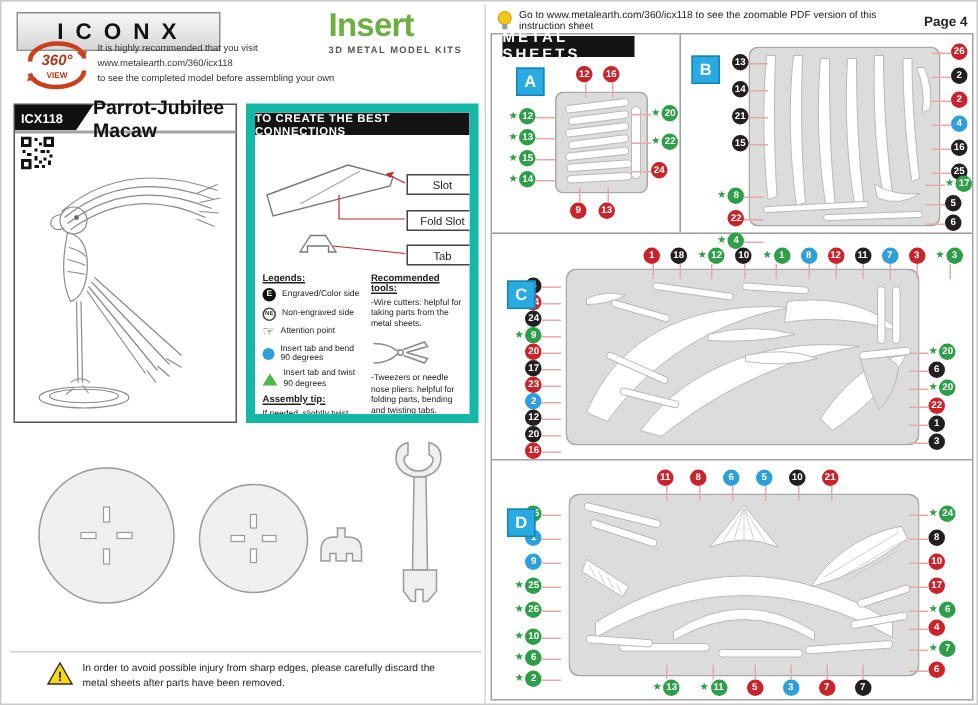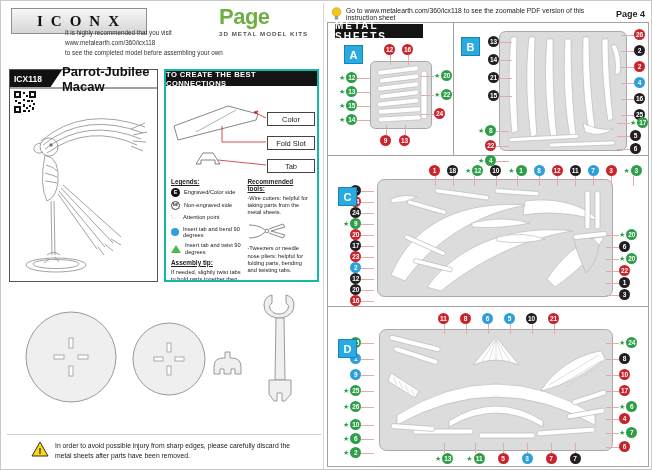--- a/index.html
+++ b/index.html
@@ -1,28 +1,28 @@
 <!DOCTYPE html>
 <html><head>
 <meta charset="utf-8">
 <style>
   html,body{margin:0;padding:0;background:#fff;}
   #page{position:relative;width:652px;height:470px;background:#fff;font-family:"Liberation Sans",sans-serif;color:#222;overflow:hidden;border:1px solid #c9c9c9;box-sizing:border-box;}
   .abs{position:absolute;}
   
-  .iconx-box{left:10px;top:7px;width:128px;height:24px;background:linear-gradient(#f7f7f7,#d6d6d6);border:1px solid #8f8f8f;display:flex;align-items:center;justify-content:center;font-weight:bold;font-size:15px;letter-spacing:8px;color:#111;padding-left:6px;font-family:Liberation Serif, serif;}
+  .iconx-box{left:10px;top:7px;width:128px;height:24px;background:linear-gradient(#f7f7f7,#d6d6d6);border:1px solid #8f8f8f;display:flex;align-items:center;justify-content:center;font-weight:bold;font-size:15px;letter-spacing:8px;color:#111;padding-left:6px;}
   .badge360{left:13px;top:24px;width:48px;height:36px;}
   .rec-text{left:64px;top:27px;width:160px;font-size:6.3px;line-height:1.55;color:#333;}
   .me-logo{left:218px;top:6px;width:104px;line-height:.88;font-weight:bold;color:#6fae44;font-size:22px;letter-spacing:-.5px;}
   .me-tag{font-size:6.2px;letter-spacing:1px;color:#555;margin-top:5px;font-weight:bold;}
   .icx-panel{left:8px;top:68px;width:149px;height:213px;border:1px solid #555;box-sizing:border-box;}
   .icx-head{position:relative;height:17px;border-bottom:2px solid #a3a3a3;}
   .icx-sku{position:absolute;left:0;top:0;width:52px;height:17px;background:#111;color:#fff;font-weight:bold;font-size:8.5px;display:flex;align-items:center;padding-left:4px;box-sizing:border-box;clip-path:polygon(0 0,100% 0,78% 100%,0 100%);}
   .icx-title{position:absolute;left:52px;top:0;right:2px;height:17px;display:flex;align-items:center;justify-content:center;font-weight:bold;font-size:13px;color:#111;}
-  .conn-panel{left:163px;top:68px;width:155px;height:213px;border:2px solid #14b8a6;box-sizing:border-box;overflow:hidden;}
+  .conn-panel{left:163px;top:68px;width:155px;height:213px;border:6px solid #14b8a6;box-sizing:border-box;overflow:hidden;}
   .conn-head{height:15px;background:#141414;color:#fff;font-weight:bold;font-size:7.6px;display:flex;align-items:center;justify-content:center;letter-spacing:.4px;}
   .conn-diagram{position:relative;height:88px;}
   .lbl-box{position:absolute;width:46px;height:12px;border:1px solid #444;display:flex;align-items:center;justify-content:center;font-size:7.5px;background:#fff;}
   .two-col{display:flex;padding:2px 5px 0 5px;gap:6px;}
   .col-l{width:72px;}
   .col-r{width:66px;}
   .sec-title{font-size:6.4px;font-weight:bold;text-decoration:underline;margin:2px 0 3px 0;}
   .leg-item{display:flex;align-items:center;gap:4px;margin-bottom:3.5px;font-size:5.7px;line-height:1.15;}
   .leg-ic-e{width:9px;height:9px;border-radius:50%;background:#111;color:#fff;font-size:5.5px;font-weight:bold;display:flex;align-items:center;justify-content:center;flex:0 0 auto;}
   .leg-ic-ne{width:9px;height:9px;border-radius:50%;background:#fff;border:1px solid #444;color:#333;font-size:4px;font-weight:bold;display:flex;align-items:center;justify-content:center;flex:0 0 auto;box-sizing:border-box;}
@@ -60,29 +60,39 @@
   .d-up .mk::before{content:"";position:absolute;bottom:100%;left:50%;width:1px;height:10px;background:#e5a9a9;}
   svg{display:block;}
 </style>
 </head>
 <body>
 
 <div id="page">
 
   <div class="abs iconx-box">ICONX</div>
 
+  <div class="abs badge360">
+    <svg width="48" height="36" viewBox="0 0 48 36">
+      <path d="M6,16 C6,8 16,4 24,4 C34,4 42,8 42,14" fill="none" stroke="#c8401e" stroke-width="3"></path>
+      <path d="M42,14 l-5,-4 l7,-1 z" fill="#c8401e"></path>
+      <path d="M42,22 C42,29 32,33 23,33 C14,33 7,29 6,24" fill="none" stroke="#c8401e" stroke-width="3"></path>
+      <path d="M6,24 l5,4 l-7,1 z" fill="#c8401e"></path>
+      <text x="24" y="18" text-anchor="middle" font-size="10" font-weight="bold" fill="#b03a1a" font-style="italic">360°</text>
+      <text x="24" y="27" text-anchor="middle" font-size="5.5" font-weight="bold" fill="#b03a1a">VIEW</text>
+    </svg>
+  </div>
 
   <div class="abs rec-text">
     <div>It is highly recommended that you visit</div>
     <div>www.metalearth.com/360/icx118</div>
     <div>to see the completed model before assembling your own</div>
   </div>
 
   <div class="abs me-logo">
-    <div>Page</div>
+    <div>Insert</div>
     <div class="me-tag">3D METAL MODEL KITS</div>
   </div>
 
   <div class="abs icx-panel">
     <div class="icx-head">
       <div class="icx-sku">ICX118</div>
       <div class="icx-title">Parrot-Jubilee Macaw</div>
     </div>
     <svg width="22" height="22" viewBox="0 0 22 22" style="position:absolute;left:4px;top:21px;">
       <rect width="22" height="22" fill="#fff"></rect>
@@ -138,21 +148,21 @@
           <path d="M30,46 L70,24" stroke="#aaa"></path>
           <path d="M30,78 l7,-11 h10 l7,11 h-5 v-4 h-14 v4 z"></path>
         </g>
         <g stroke="#c9242b" stroke-width="0.8" fill="none">
           <path d="M88,26 L100,32"></path>
           <path d="M56,40 L56,56 L100,56"></path>
           <path d="M52,74 L100,79"></path>
           <path d="M88,26 l4,-1 l-2,3 z" fill="#c9242b"></path>
         </g>
       </svg>
-      <div class="lbl-box" style="left:101px;top:26px;">Color</div>
+      <div class="lbl-box" style="left:101px;top:26px;">Slot</div>
       <div class="lbl-box" style="left:101px;top:50px;">Fold Slot</div>
       <div class="lbl-box" style="left:101px;top:73px;">Tab</div>
     </div>
     <div class="two-col">
       <div class="col-l">
         <div class="sec-title">Legends:</div>
         <div class="leg-item">
           <span class="leg-ic-e">E</span>
           <span>Engraved/Color side</span>
         </div>

